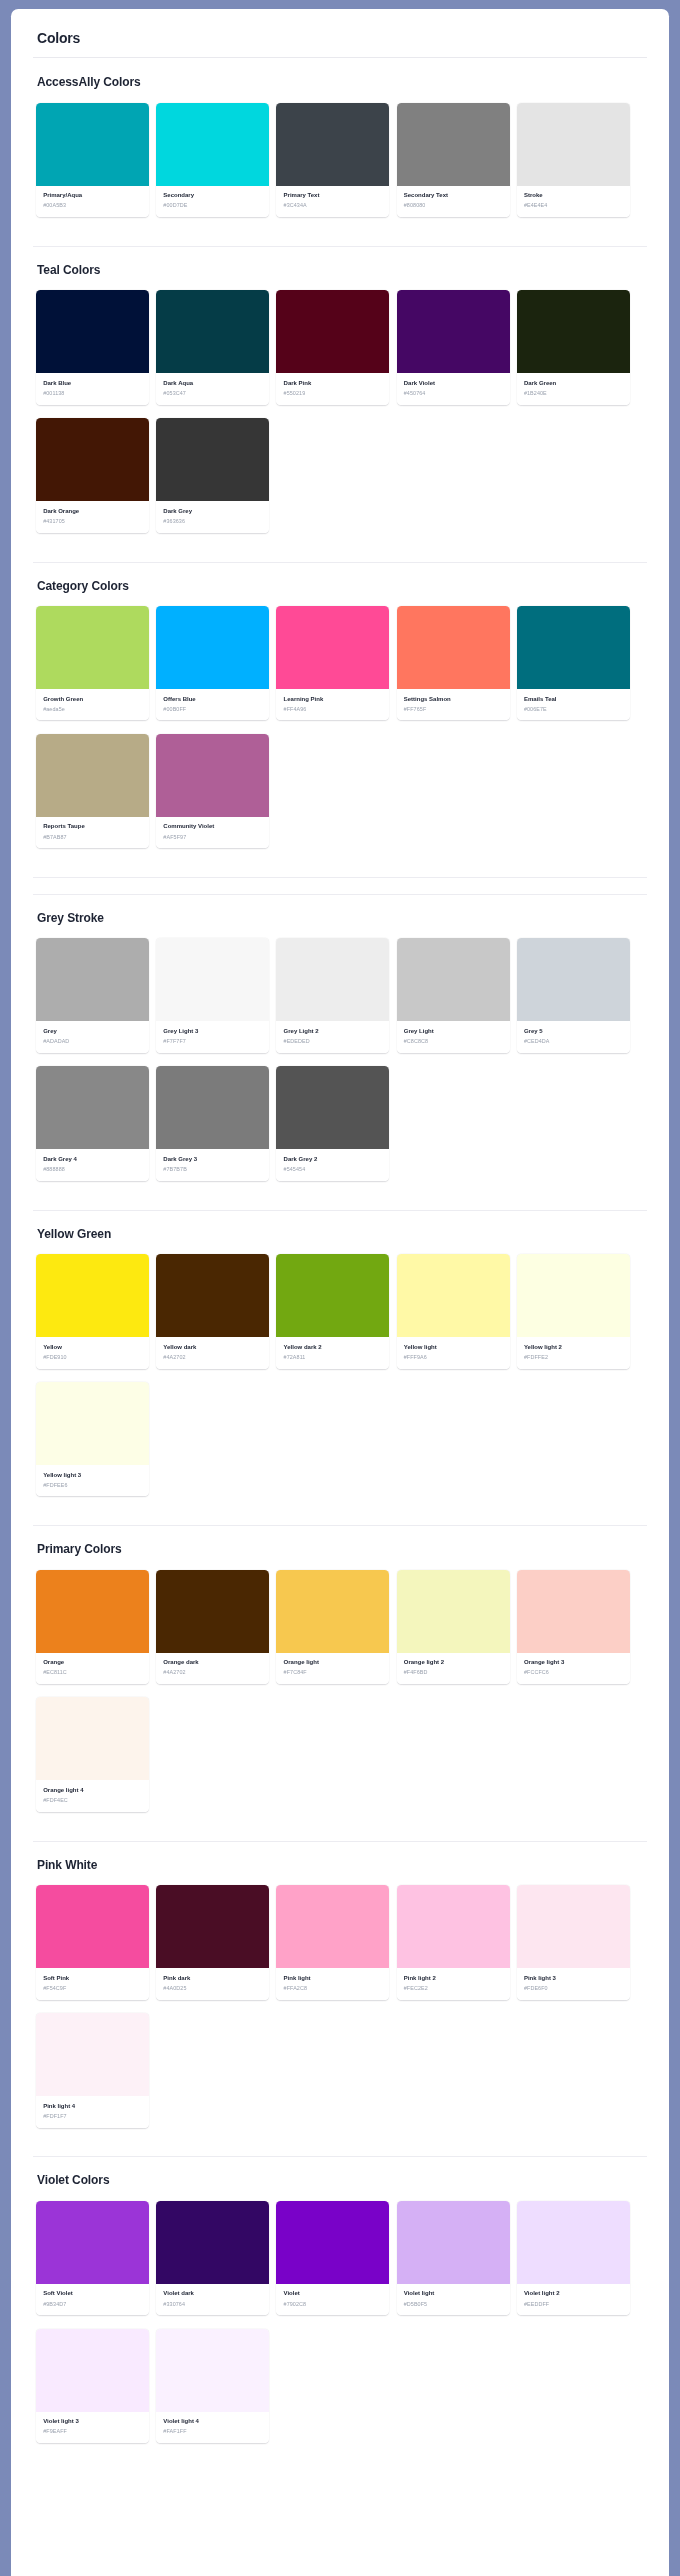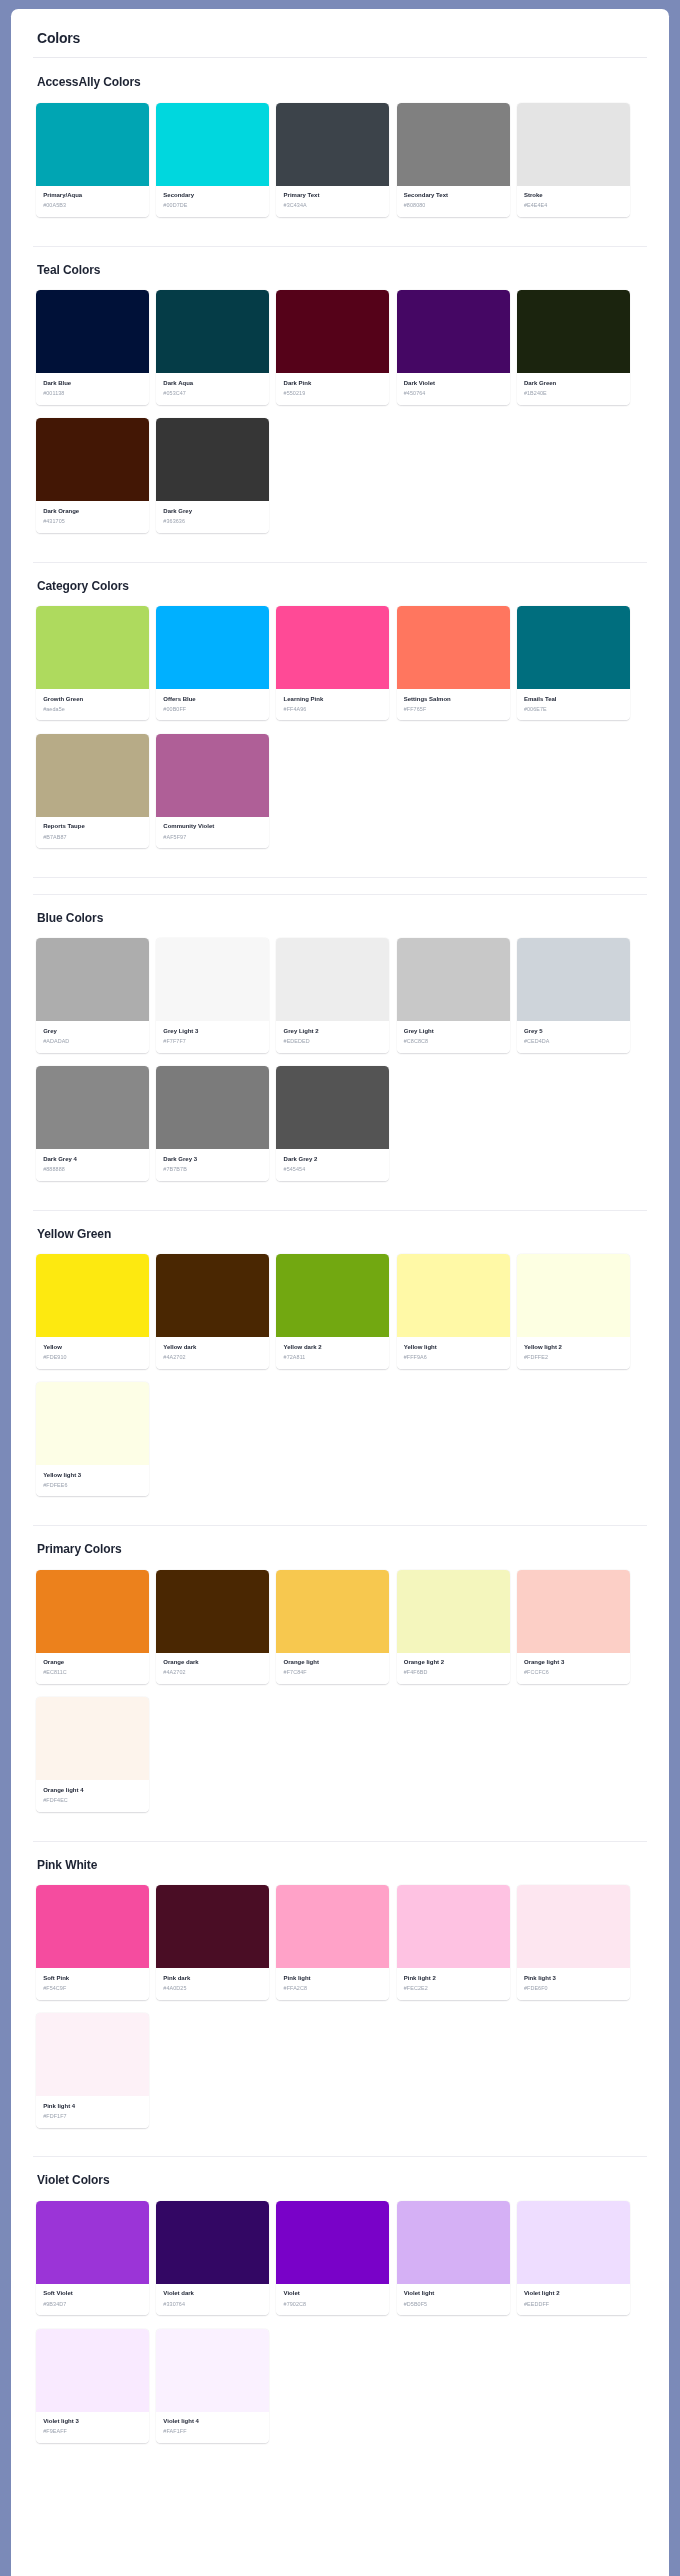--- a/index.html
+++ b/index.html
@@ -260,21 +260,21 @@
               <div class="swatch-meta">
                 <div class="swatch-name">Community Violet</div>
                 <div class="swatch-hex">#AF5F97</div>
               </div>
             </div>
           </div>
         </div>
         <div class="section-rule"></div>
         <div class="section-rule"></div>
         <div class="section">
-          <div class="section-title">Blue Colors</div>
+          <div class="section-title">Grey Stroke</div>
           <div class="swatch-grid">
             <div class="swatch-card">
               <div class="swatch-color" style="background: rgb(173, 173, 173);"></div>
               <div class="swatch-meta">
                 <div class="swatch-name">Grey</div>
                 <div class="swatch-hex">#ADADAD</div>
               </div>
             </div>
             <div class="swatch-card">
               <div class="swatch-color" style="background: rgb(247, 247, 247);"></div>

